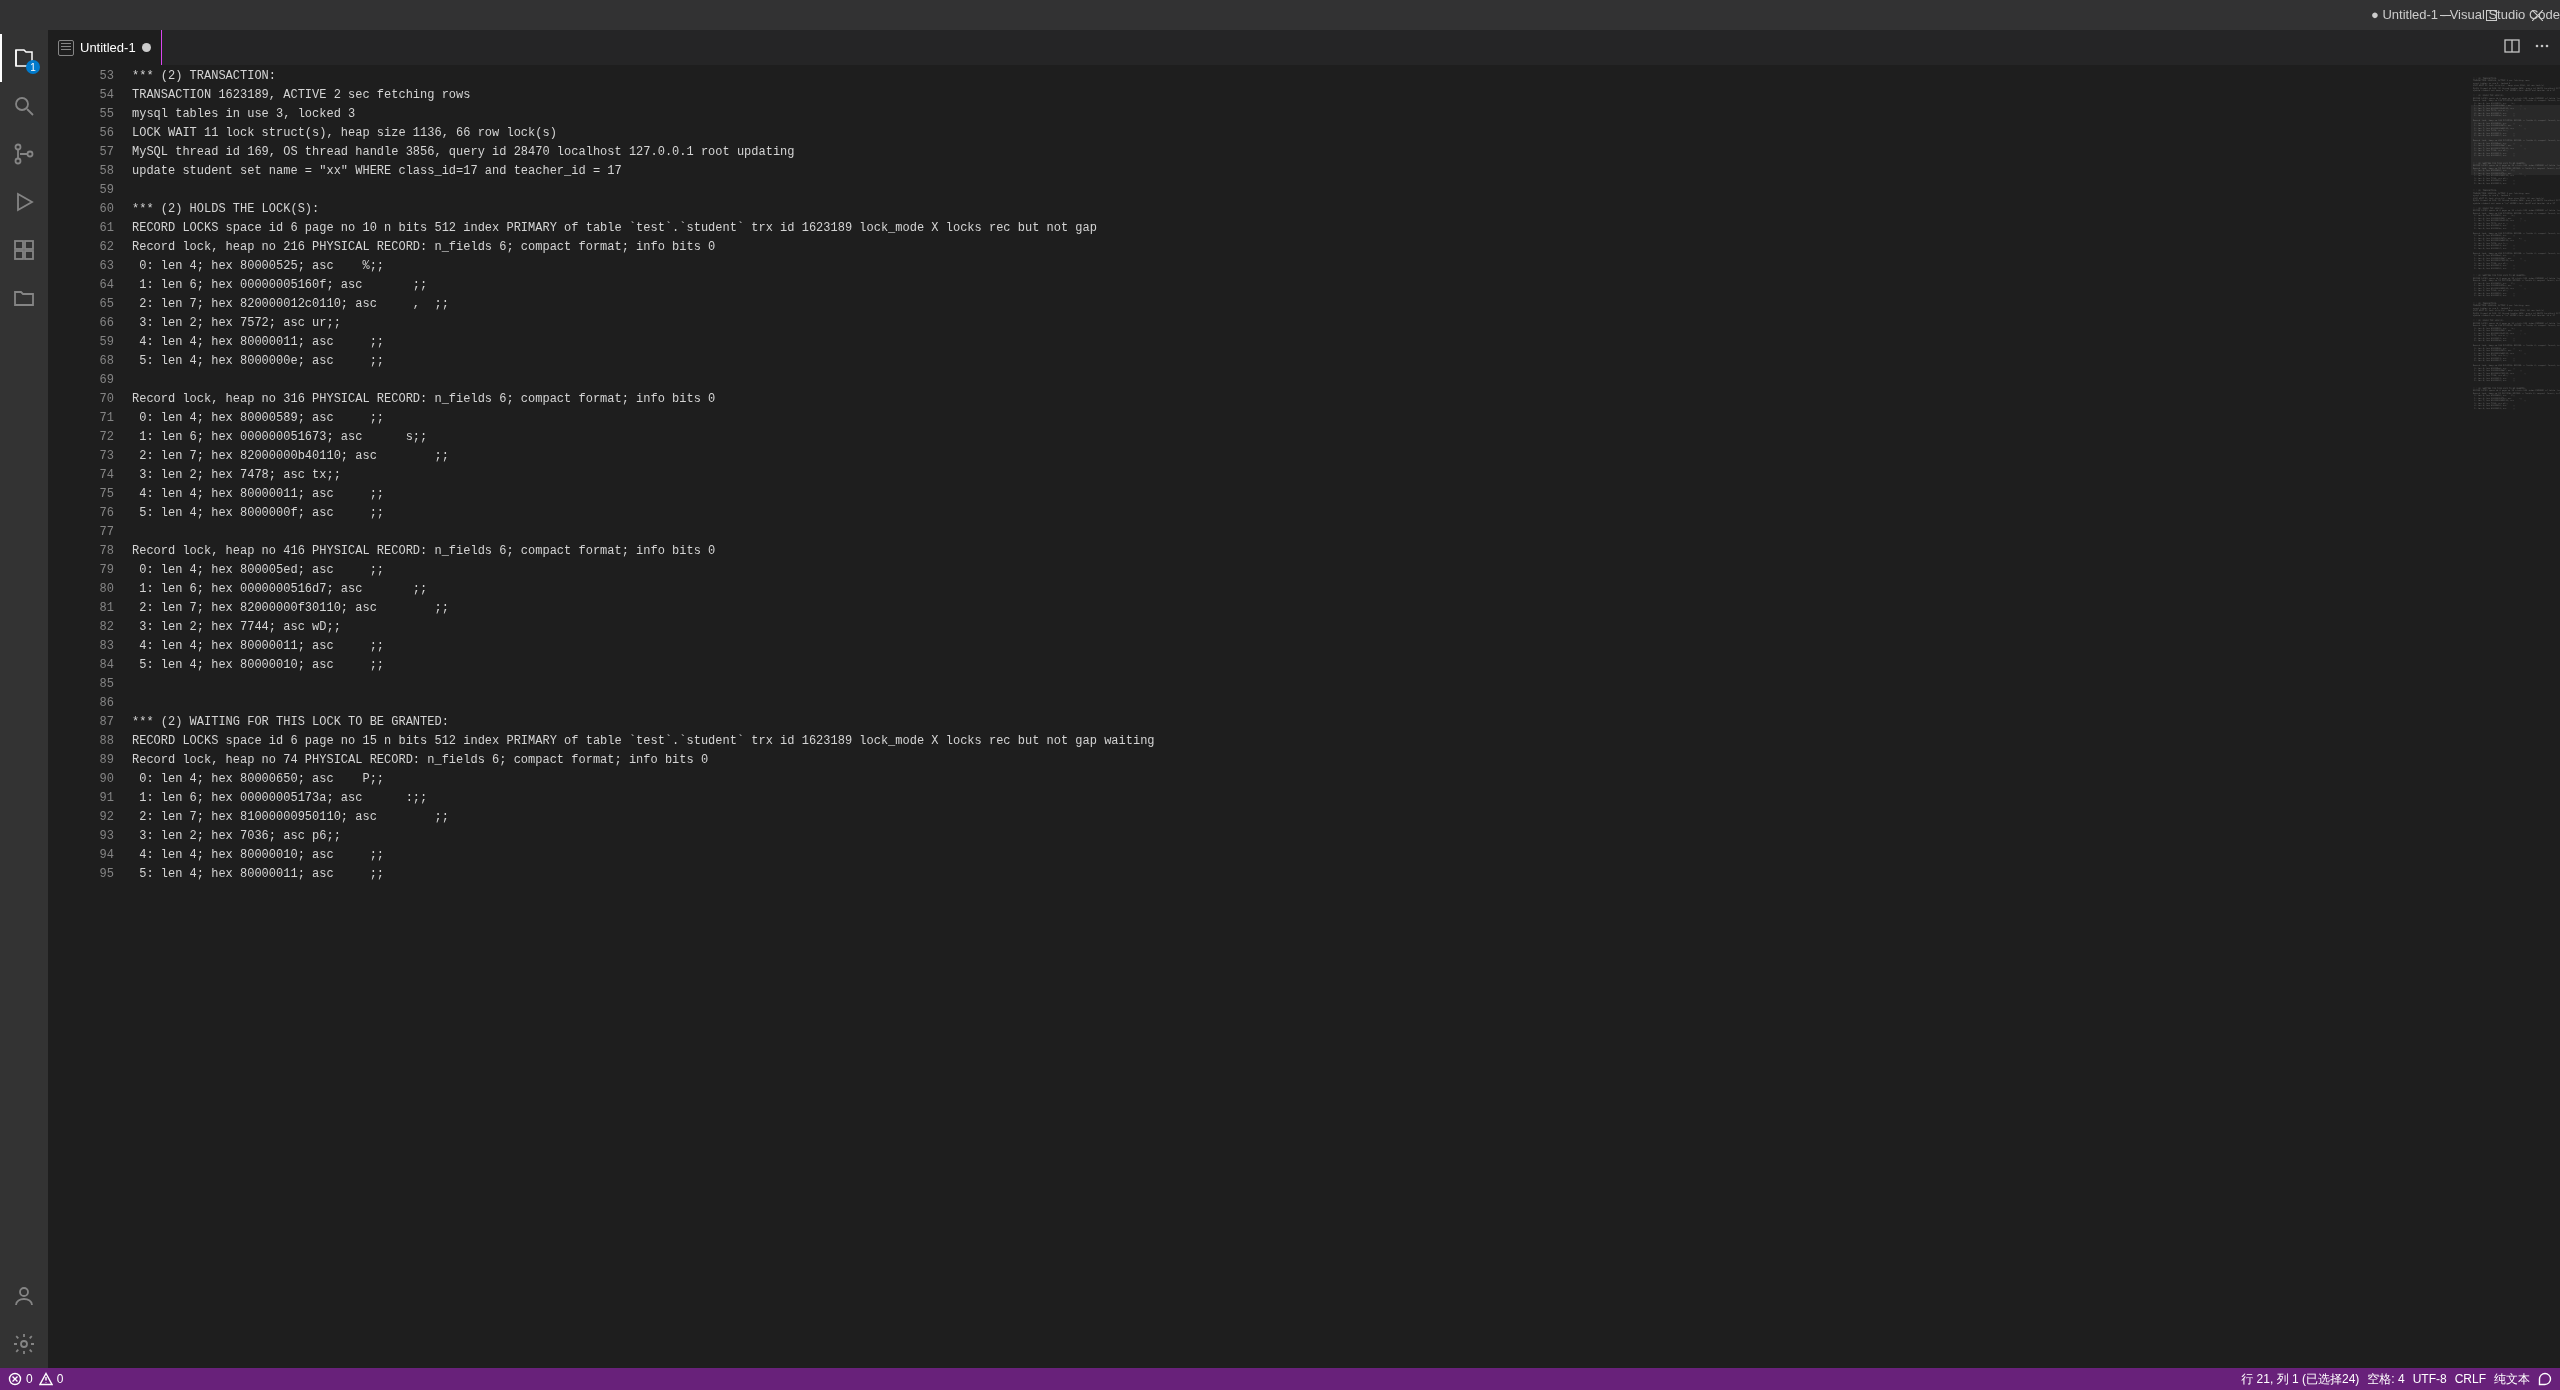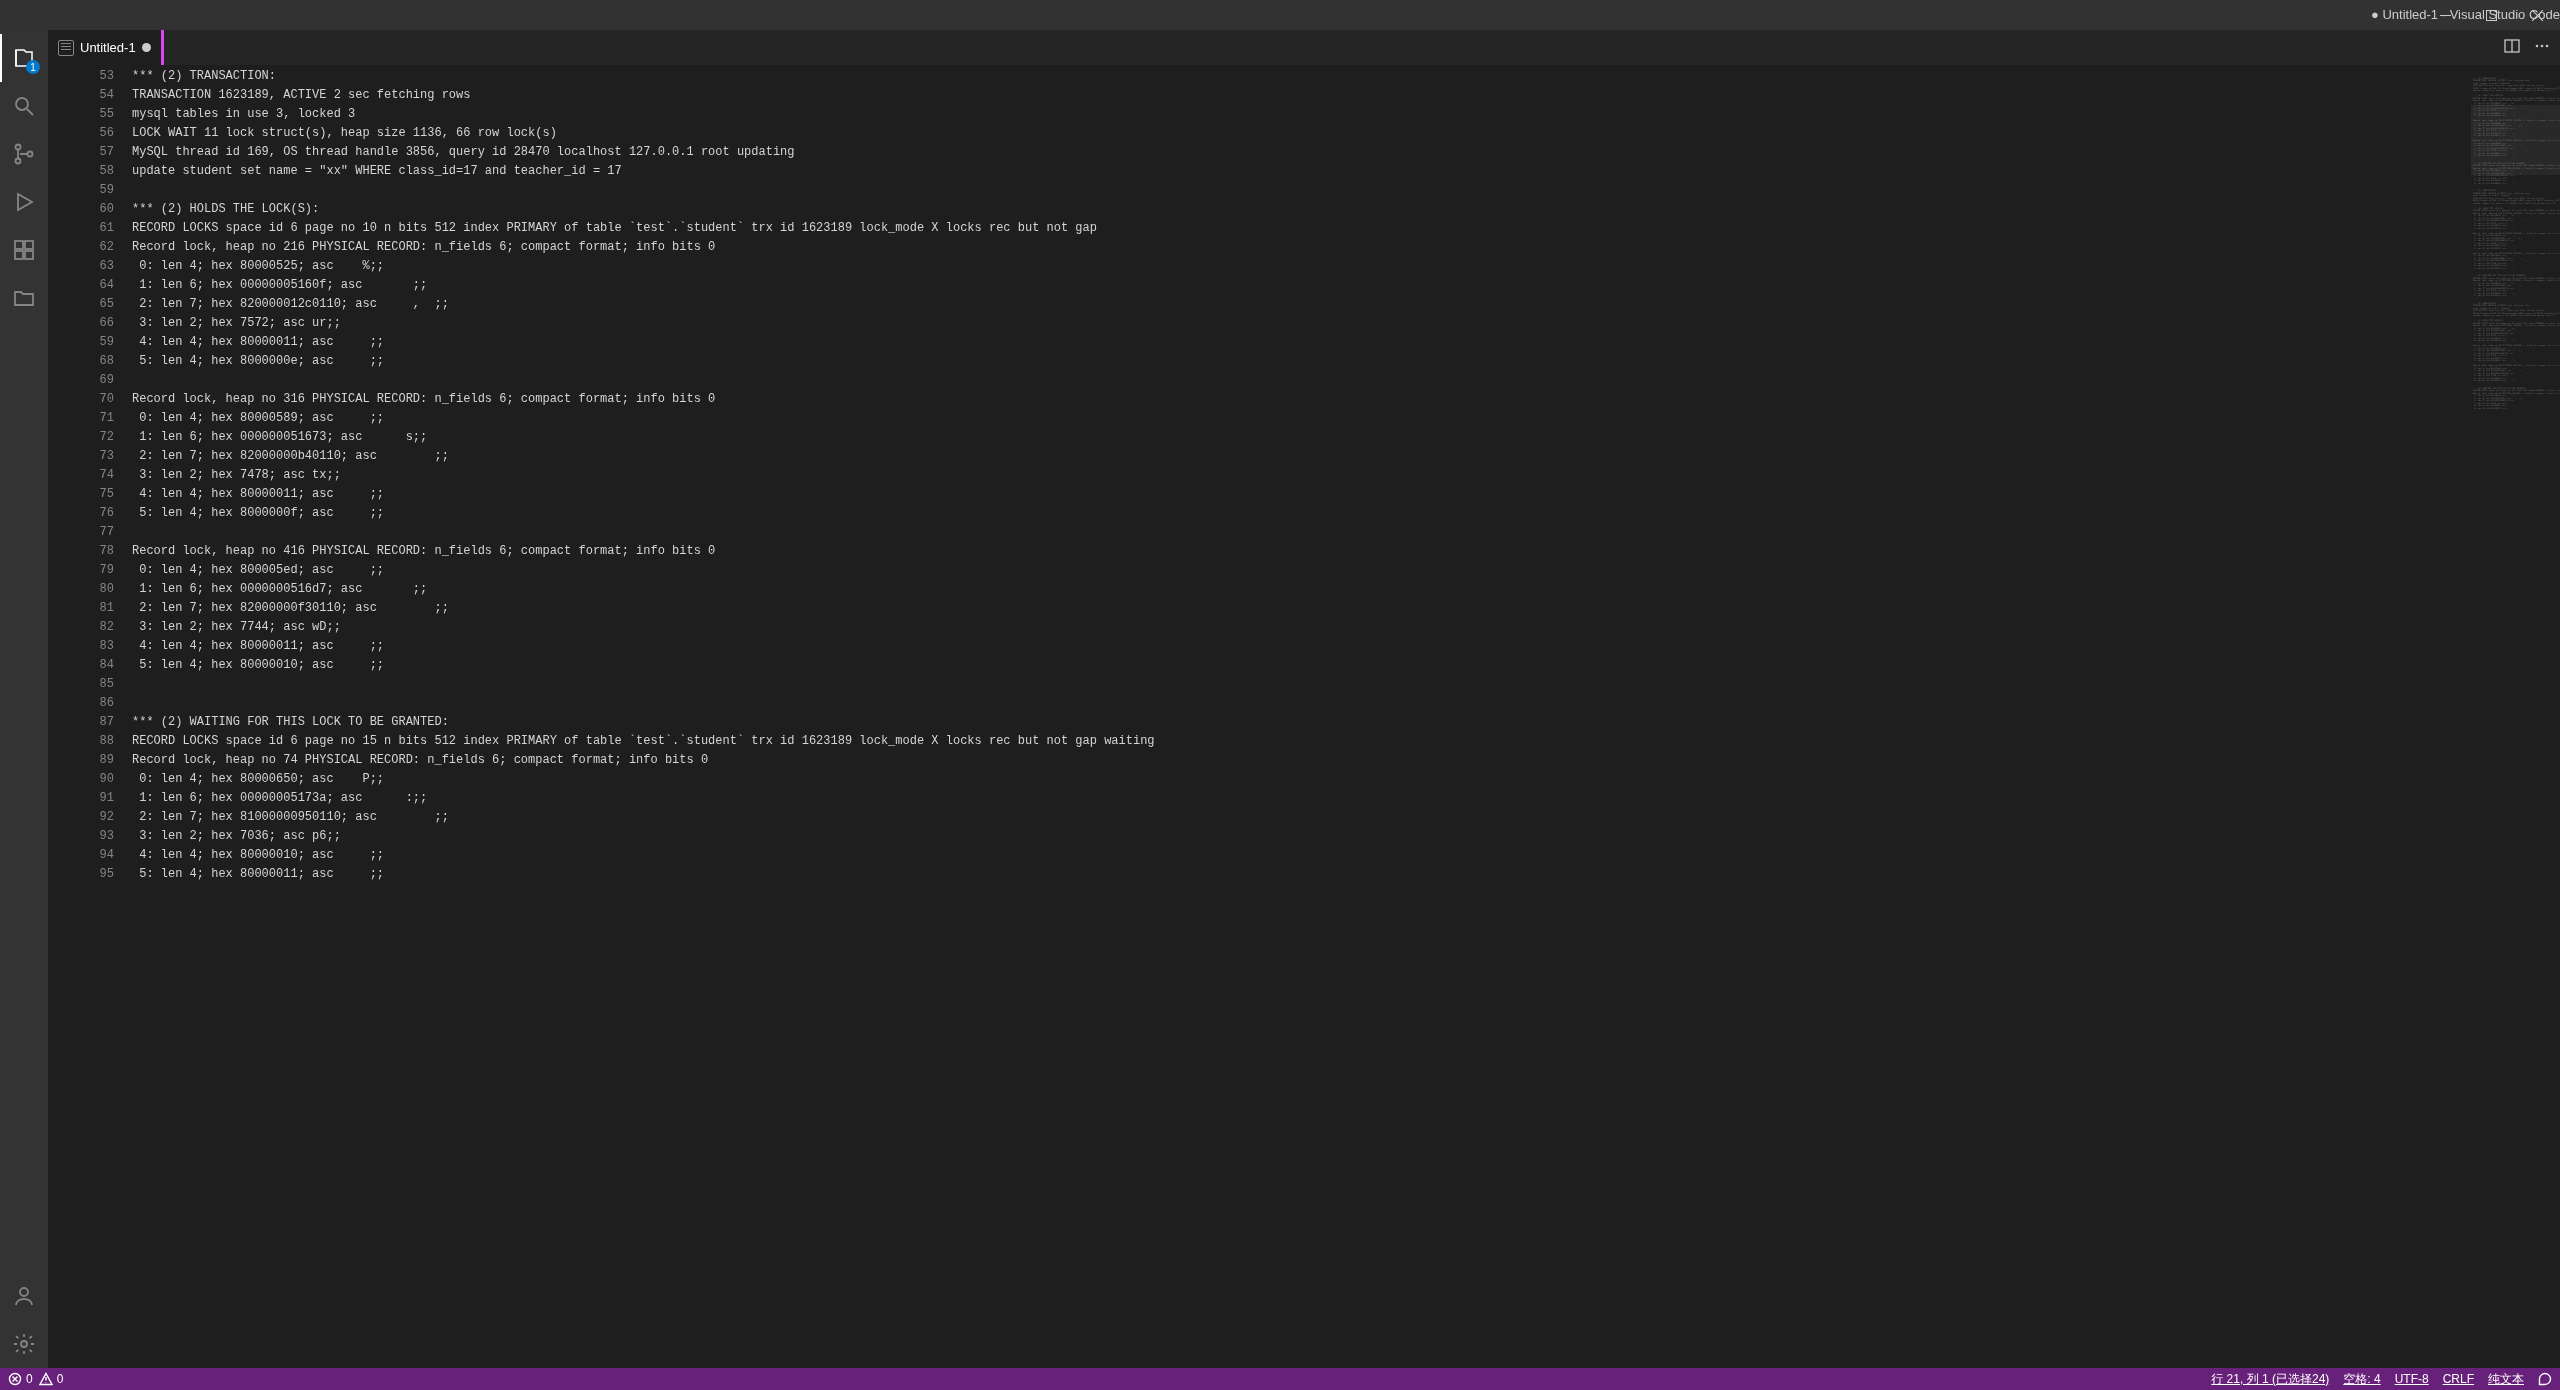--- a/index.html
+++ b/index.html
@@ -79,21 +79,21 @@
   .editor-group { flex: 1; display: flex; flex-direction: column; min-width: 0; }
   .tabbar {
     height: 35px; background: #252526;
     display: flex; align-items: stretch;
   }
   .tab {
     display: flex; align-items: center; gap: 6px;
     padding: 0 10px;
     background: #1e1e1e;
     color: #ffffff;
-    border-right: 3px solid #d946ef;
+    border-right: 1px solid #d946ef;
     cursor: pointer;
   }
   .tab .dot {
     width: 9px; height: 9px; border-radius: 50%;
     background: #cccccc;
   }
   .tab .file-icon {
     width: 16px; height: 16px; display: inline-block;
     border: 1px solid #858585; border-radius: 2px;
     position: relative;
@@ -151,21 +151,21 @@
   
   .statusbar {
     height: 22px;
     background: #68217a;
     color: #ffffff;
     display: flex; align-items: center;
     font-size: 12px;
     padding: 0 8px;
   }
   .statusbar .left { display: flex; align-items: center; gap: 6px; }
-  .statusbar .right { margin-left: auto; display: flex; align-items: center; gap: 14px; text-decoration: underline; }
+  .statusbar .right { margin-left: auto; display: flex; align-items: center; gap: 8px; }
   .statusbar .item { display: flex; align-items: center; gap: 4px; cursor: pointer; }
   .statusbar svg { width: 14px; height: 14px; }
 </style>
 </head>
 <body>
 
 <div class="app">
 
   <div class="titlebar">
     <div class="title">● Untitled-1 - Visual Studio Code</div>

